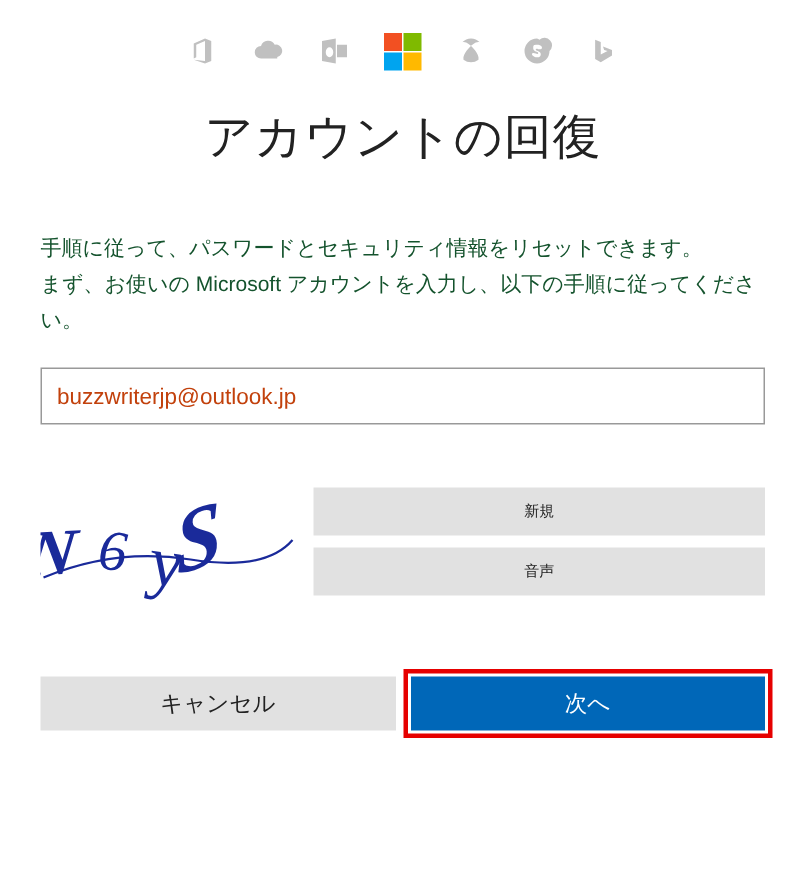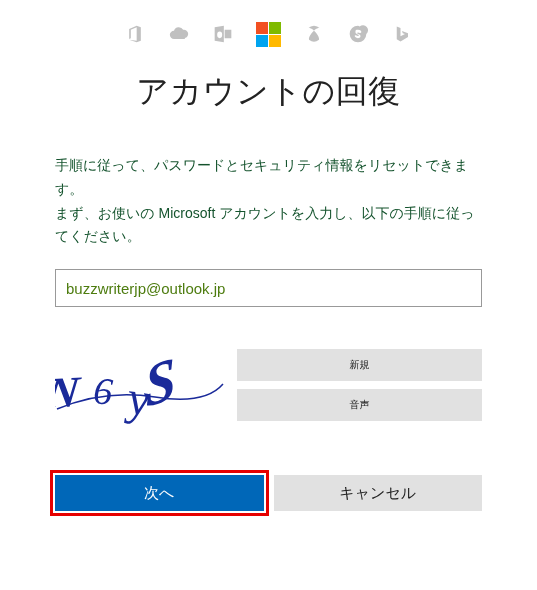--- a/index.html
+++ b/index.html
@@ -6,21 +6,21 @@
     body {
       font-family: "Segoe UI", "Meiryo", "Yu Gothic", sans-serif;
       background: #fff;
       width: 537px;
       height: 590px;
       padding: 10px 0;
       overflow: hidden;
     }
     .container {
       width: 100%;
-      padding: 0 55px;
+      padding: 0 27px;
     }
     .icon-row {
       display: flex;
       justify-content: center;
       align-items: center;
       gap: 22px;
       height: 48px;
       margin: 0 auto 12px;
     }
     .icon {
@@ -51,21 +51,21 @@
       margin-bottom: 20px;
     }
     .field {
       width: 100%;
       height: 38px;
       border: 1px solid #999;
       padding: 0 10px;
       font-size: 15px;
       font-family: inherit;
       outline: none;
-      color: #4d7c0f;
+      color: #c2410c;
       margin-bottom: 6px;
     }
     .field.focused { border: 2px solid #0067b8; }
     .captcha-row {
       display: flex;
       gap: 12px;
       margin-top: 36px;
       margin-bottom: 14px;
     }
     .captcha-img {
@@ -179,16 +179,16 @@
       </svg>
     </div>
     <div class="captcha-buttons">
       <button class="small-btn">新規</button>
       <button class="small-btn">音声</button>
     </div>
   </div>
 
 
   <div class="button-row">
+    <button class="btn secondary">キャンセル</button>
     <button class="btn primary highlight">次へ</button>
-    <button class="btn secondary">キャンセル</button>
   </div>
 </div>
 
 </body></html>

